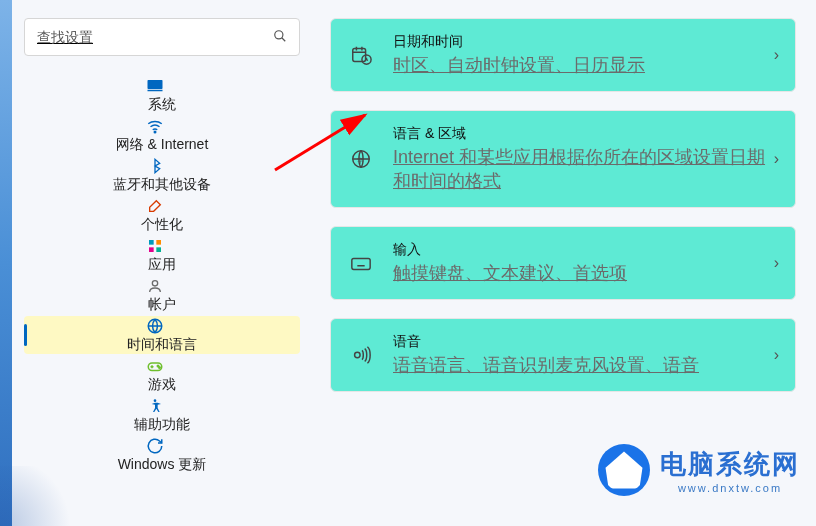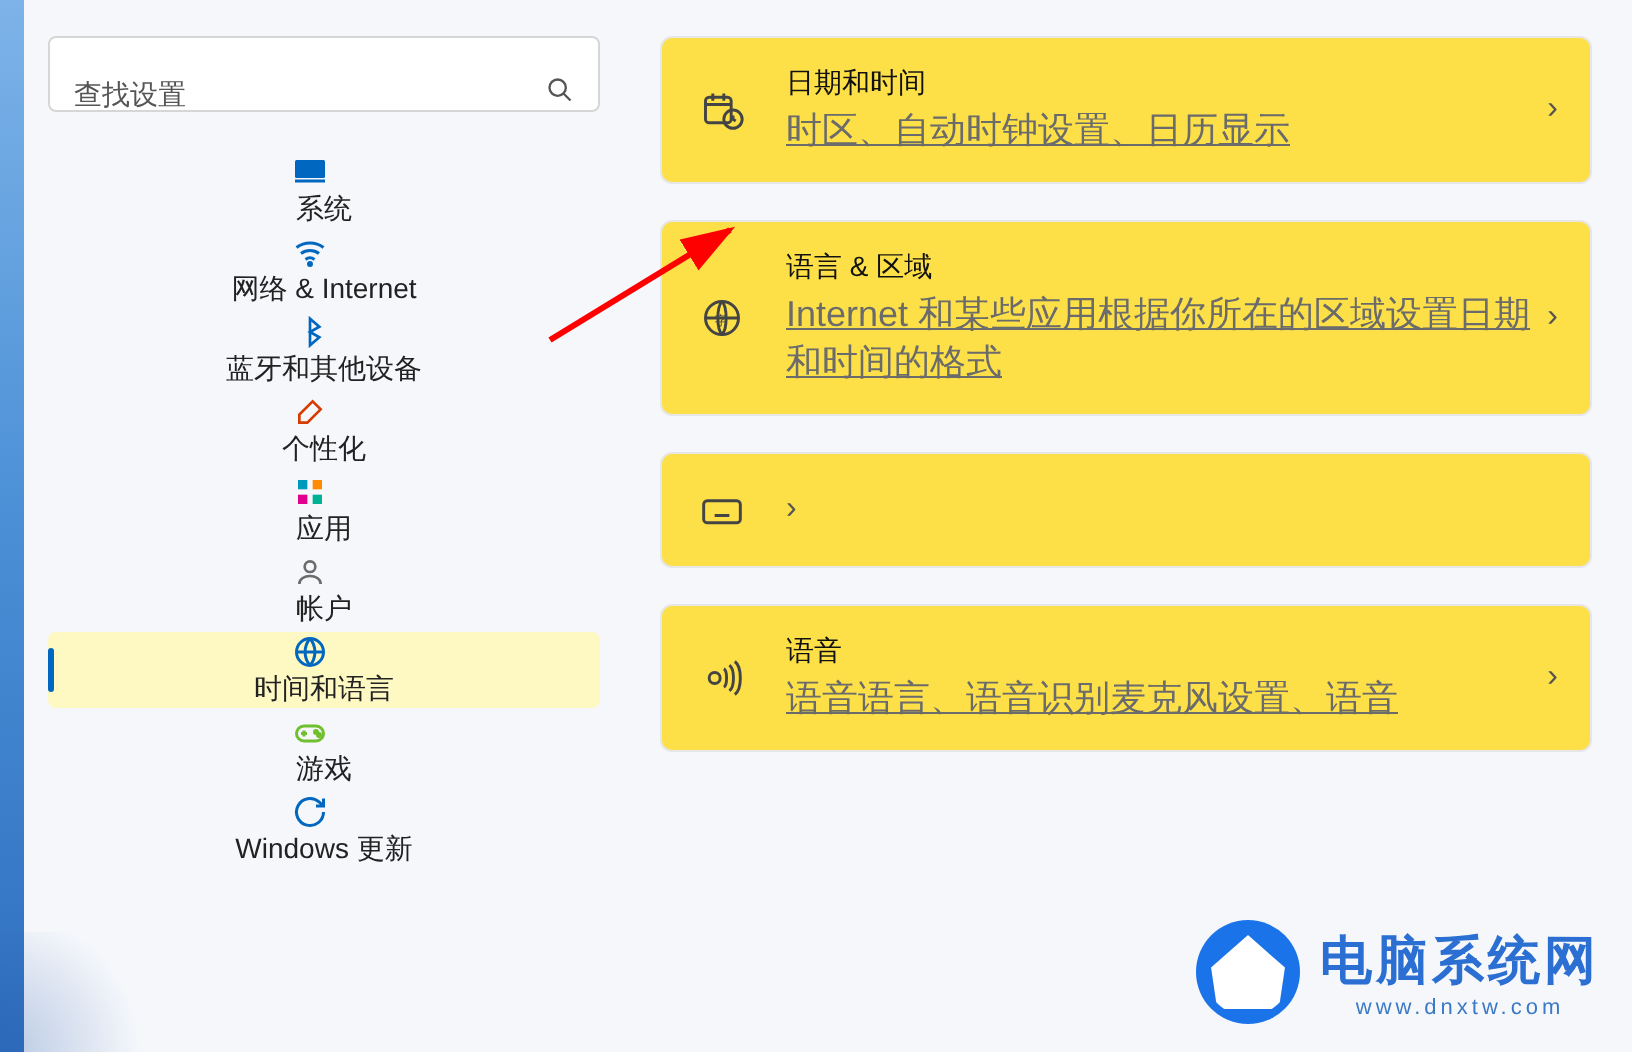--- a/index.html
+++ b/index.html
@@ -2,42 +2,42 @@
 <html><head>
 <meta charset="utf-8">
 <style>
 * { margin: 0; padding: 0; box-sizing: border-box; font-family: "Segoe UI", "Microsoft YaHei", sans-serif; }
 body { width: 816px; height: 526px; background: #f5f7fb; position: relative; overflow: hidden; }
 
 .bg-edge { position: absolute; left: 0; top: 0; width: 12px; height: 100%; background: linear-gradient(180deg,#7db3e8 0%, #4a8fd6 50%, #2f6fbf 100%); }
 .bg-corner { position: absolute; left: 0; bottom: 0; width: 80px; height: 60px; background: radial-gradient(circle at 0 100%, rgba(40,90,170,.3), transparent 70%); }
 
 .sidebar { position: absolute; left: 12px; top: 0; width: 300px; height: 100%; padding: 18px 12px 0 12px; }
-.search-box { display: flex; align-items: flex-end; justify-content: space-between; height: 38px; background: #fff; border: 1px solid #d6d6d6; border-radius: 4px; padding: 0 12px; margin-bottom: 20px; }
+.search-box { display: flex; align-items: center; justify-content: space-between; height: 38px; background: #fff; border: 1px solid #d6d6d6; border-radius: 4px; padding: 0 12px; margin-bottom: 20px; text-decoration: underline; }
 .search-box input { border: none; outline: none; flex: 1; font-size: 14px; color: #333; background: transparent; }
 .search-box input::placeholder { color: #555; }
 .search-icon { color: #555; font-size: 14px; }
 
 .nav { list-style: none; }
 .nav li { display: flex; align-items: center; height: 38px; padding: 0 10px; border-radius: 4px; font-size: 14px; color: #222; cursor: pointer; margin-bottom: 2px; flex-direction: column; }
 .nav li .icon { width: 22px; height: 22px; margin-right: 14px; display: inline-flex; align-items: center; justify-content: center; }
 .nav li.active { background: #fef9c3; position: relative; }
 .nav li.active::before { content: ""; position: absolute; left: 0; top: 8px; bottom: 8px; width: 3px; background: #0067c0; border-radius: 2px; }
 
 .main { position: absolute; left: 330px; right: 20px; top: 18px; }
-.card { background: #fde047; border: 1px solid #e6e6e6; border-radius: 6px; padding: 14px 16px; margin-bottom: 18px; display: flex; align-items: center; cursor: pointer; }
+.card { background: #5eead4; border: 1px solid #e6e6e6; border-radius: 6px; padding: 14px 16px; margin-bottom: 18px; display: flex; align-items: center; cursor: pointer; }
 .card .card-icon { width: 28px; height: 28px; display: inline-flex; align-items: center; justify-content: center; margin-right: 18px; color: #444; }
 .card .card-text { flex: 1; }
 .card .card-title { font-size: 14px; color: #111; margin-bottom: 2px; }
 .card .card-sub { font-size: 18px; color: #6b6b6b; text-decoration: underline; }
 .card .chev { color: #555; font-size: 16px; }
 
 .arrow { position: absolute; left: 270px; top: 100px; pointer-events: none; }
 
-.watermark { position: absolute; right: 16px; bottom: 14px; display: flex; align-items: center; gap: 10px; }
+.watermark { position: absolute; right: 16px; bottom: 30px; display: flex; align-items: center; gap: 10px; }
 .watermark .logo { width: 52px; height: 52px; border-radius: 50%; background: #1a73e8; display: flex; align-items: center; justify-content: center; position: relative; }
 .watermark .logo::after { content:""; position:absolute; inset:4px; border-radius:50%; background:#fff; clip-path: polygon(50% 8%, 92% 45%, 85% 92%, 15% 92%, 8% 45%);}
 .watermark .house { position:absolute; width:24px; height:24px; background:#1a73e8; clip-path: polygon(50% 0, 100% 45%, 85% 45%, 85% 100%, 15% 100%, 15% 45%, 0 45%);}
 .watermark .txt .t1 { font-size: 26px; font-weight: 700; letter-spacing: 2px; color: #2a6fd1; }
 .watermark .txt .t2 { font-size: 11px; letter-spacing: 2px; color: #3a79c5; text-align: center; }
 </style>
 </head>
 <body>
 
 <div class="bg-edge"></div>
@@ -125,20 +125,29 @@
             <rect x="3" y="8" width="18" height="10" rx="5"></rect>
             <path d="M8 11v4M6 13h4"></path>
             <circle cx="16" cy="12" r="1" fill="#6fbf2e"></circle>
             <circle cx="18" cy="14" r="1" fill="#6fbf2e"></circle>
           </svg>
         </span>
       <span>游戏</span>
     </li>
     <li>
       <span class="icon">
+          <svg width="16" height="16" viewBox="0 0 24 24" fill="#0067c0">
+            <circle cx="12" cy="4" r="2"></circle>
+            <path d="M12 7l-5 2 5 1v5l-3 6h2l3-5 3 5h2l-3-6v-5l5-1-5-2z"></path>
+          </svg>
+        </span>
+      <span>辅助功能</span>
+    </li>
+    <li>
+      <span class="icon">
           <svg width="18" height="18" viewBox="0 0 24 24" fill="none" stroke="#0067c0" stroke-width="2">
             <path d="M21 12a9 9 0 11-3-6.7L21 8"></path>
             <path d="M21 3v5h-5"></path>
           </svg>
         </span>
       <span>Windows 更新</span>
     </li>
   </ul>
 </aside>
 
@@ -174,20 +183,24 @@
     <span class="chev">›</span>
   </div>
 
   <div class="card">
     <span class="card-icon">
         <svg width="22" height="22" viewBox="0 0 24 24" fill="none" stroke="#444" stroke-width="1.6">
           <rect x="2" y="7" width="20" height="12" rx="2"></rect>
           <path d="M6 11h.01M10 11h.01M14 11h.01M18 11h.01M8 15h8"></path>
         </svg>
       </span>
+    <div class="card-text">
+      <div class="card-title">输入</div>
+      <div class="card-sub">触摸键盘、文本建议、首选项</div>
+    </div>
     <span class="chev">›</span>
   </div>
 
   <div class="card">
     <span class="card-icon">
         <svg width="22" height="22" viewBox="0 0 24 24" fill="none" stroke="#444" stroke-width="1.6">
           <circle cx="8" cy="12" r="3"></circle>
           <path d="M13 7c2 1 2 9 0 10M16 5c3 2 3 12 0 14M19 3c4 3 4 15 0 18"></path>
         </svg>
       </span>

